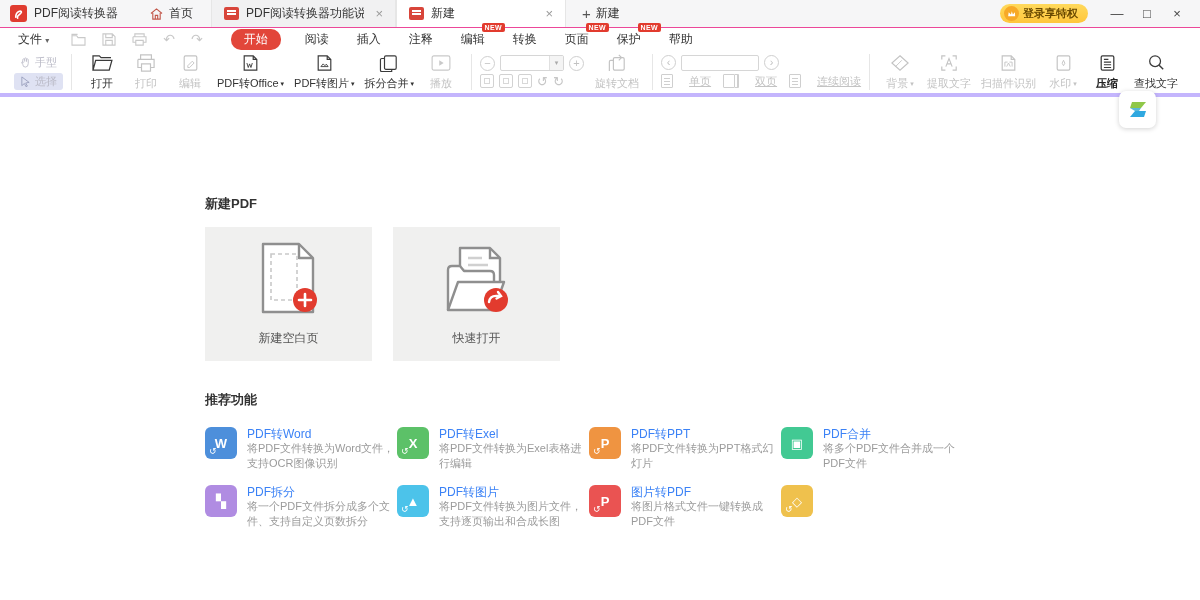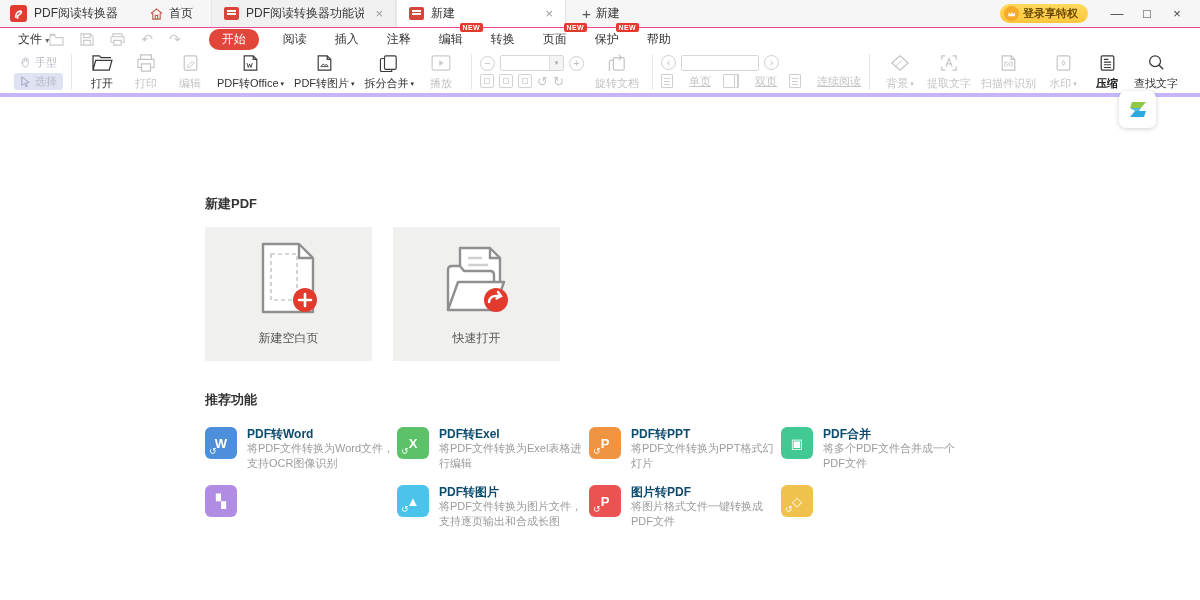--- a/index.html
+++ b/index.html
@@ -29,21 +29,21 @@
     background:linear-gradient(#ffd95c,#ffc63c); border-radius:10px; padding:2px 10px 2px 4px;
     font-size:11px; color:#6b4a00; font-weight:bold; margin-right:14px; }
   .crown { width:15px; height:15px; border-radius:50%; background:#f7a928; display:flex;
     align-items:center; justify-content:center; }
   .winbtns { display:flex; align-items:center; gap:0; margin-right:8px; }
   .winbtn { width:30px; text-align:center; color:#444; font-size:13px; line-height:28px; }
 
   
   .menubar { height:22px; background:#fff; display:flex; align-items:center; font-size:12px;
     color:#333; padding-left:18px; }
-  .menu-file { color:#333; }
+  .menu-file { margin-right:22px; color:#333; }
   .menu-file .caret { font-size:8px; color:#666; }
   .qicons { display:flex; gap:16px; margin-right:18px; color:#c9c9c9; align-items:center; }
   .qicons svg { display:block; }
   .menuitem { position:relative; margin:0 14px; color:#333; }
   .menuitem.active { background:#e2463a; color:#fff; border-radius:10px; padding:2px 13px; margin:0 10px; }
   .newbadge { position:absolute; top:-8px; right:-20px; background:#e23b2e; color:#fff;
     font-size:7px; font-weight:bold; padding:1px 3px; border-radius:2px; letter-spacing:.3px; }
 
   
   .toolbar { height:47px; background:#fff; border-bottom:4px solid #c4b5fd; display:flex;
@@ -92,21 +92,21 @@
   .card .cicon { flex:1; display:flex; align-items:center; justify-content:center; }
   .card .clabel { font-size:12px; color:#555; }
   .rec { margin-top:30px; }
   .features { margin-top:18px; display:grid; grid-template-columns:repeat(4,192px); }
   .feature { display:flex; align-items:flex-start; margin-bottom:14px; height:auto; min-height:44px; }
   .ficon { width:32px; height:32px; border-radius:6px; display:flex; align-items:center;
     justify-content:center; flex:0 0 auto; position:relative; }
   .ficon .glyph { color:#fff; font-size:13px; font-weight:bold; line-height:1; }
   .ficon .arr { position:absolute; left:4px; bottom:3px; color:#fff; font-size:9px; line-height:1; }
   .ftext { margin-left:10px; }
-  .ftitle { font-size:12px; font-weight:bold; color:#0c4a6e; line-height:14px; }
+  .ftitle { font-size:12px; font-weight:normal; color:#3b82f6; line-height:14px; }
   .fdesc { font-size:11px; color:#9b9b9b; line-height:15px; width:150px; }
 </style>
 </head>
 <body>
 
 <div class="tabbar">
   <div class="appblock">
     <span class="appicon">
       <svg width="11" height="11" viewBox="0 0 12 12">
           <path d="M3 10 C3 3 10 2 9 5 C8 8 4 7 5 11" stroke="#fff" stroke-width="1.8" fill="none" stroke-linecap="round"></path>
@@ -475,20 +475,24 @@
           <div class="ftitle">PDF合并</div>
           <div class="fdesc">将多个PDF文件合并成一个PDF文件</div>
         </span>
       </div>
 
       <div class="feature">
         <span class="ficon" style="background: rgb(176, 140, 226);">
           <span class="glyph">▚</span>
           <span class="arr"></span>
         </span>
+        <span class="ftext">
+          <div class="ftitle">PDF拆分</div>
+          <div class="fdesc">将一个PDF文件拆分成多个文件、支持自定义页数拆分</div>
+        </span>
       </div>
 
       <div class="feature">
         <span class="ficon" style="background: rgb(76, 195, 234);">
           <span class="glyph">▲</span>
           <span class="arr">↺</span>
         </span>
         <span class="ftext">
           <div class="ftitle">PDF转图片</div>
           <div class="fdesc">将PDF文件转换为图片文件，支持逐页输出和合成长图</div>

